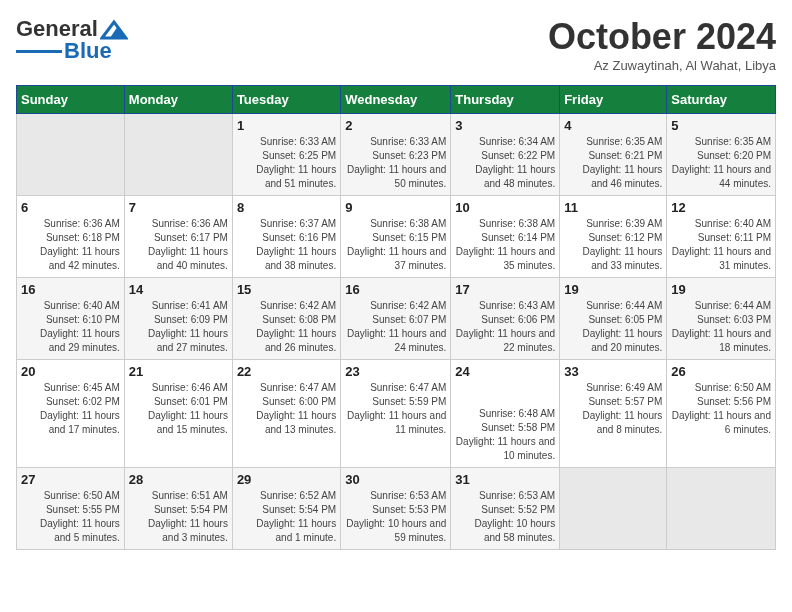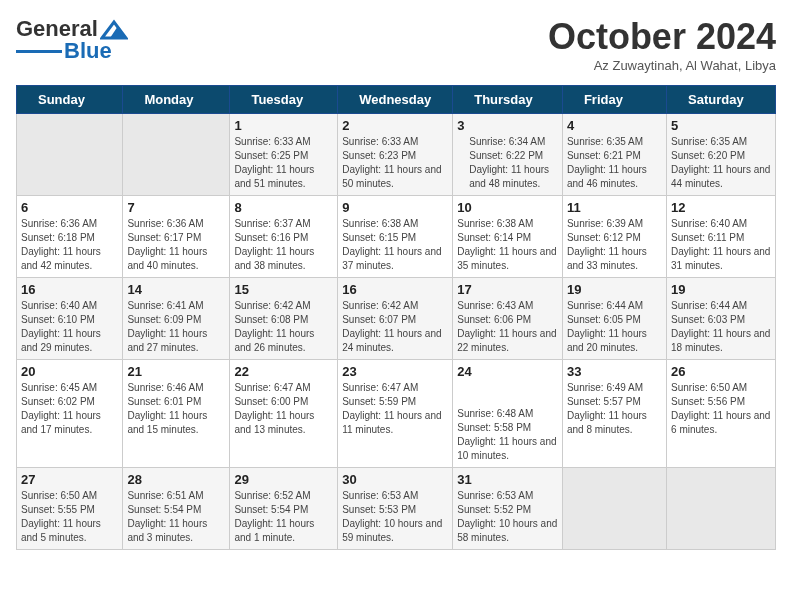--- a/index.html
+++ b/index.html
@@ -33,23 +33,23 @@
     .location {
       font-size: 13px;
       color: #555;
     }
     table {
       width: 100%;
       border-collapse: collapse;
       font-size: 11px;
     }
     thead tr th {
-      background: #0c4a6e;
+      background: #15803d;
       color: #fff;
-      padding: 6px 21px;
+      padding: 6px 4px;
       text-align: left;
       font-size: 13px;
       font-weight: bold;
       border: 1px solid #1a4a90;
     }
     tbody tr td {
       border: 1px solid #ccc;
       vertical-align: top;
       padding: 4px;
       width: 113px;
@@ -66,20 +66,21 @@
       font-size: 13px;
       font-weight: bold;
       color: #222;
       display: block;
       margin-bottom: 2px;
     }
     .day-info {
       font-size: 10px;
       color: #444;
       line-height: 1.4;
+      text-align: right;
     }
     .empty-cell {
       background: #e8e8e8 !important;
     }
   </style>
 </head>
 <body>
 
 <div class="header">
   <div class="logo">

